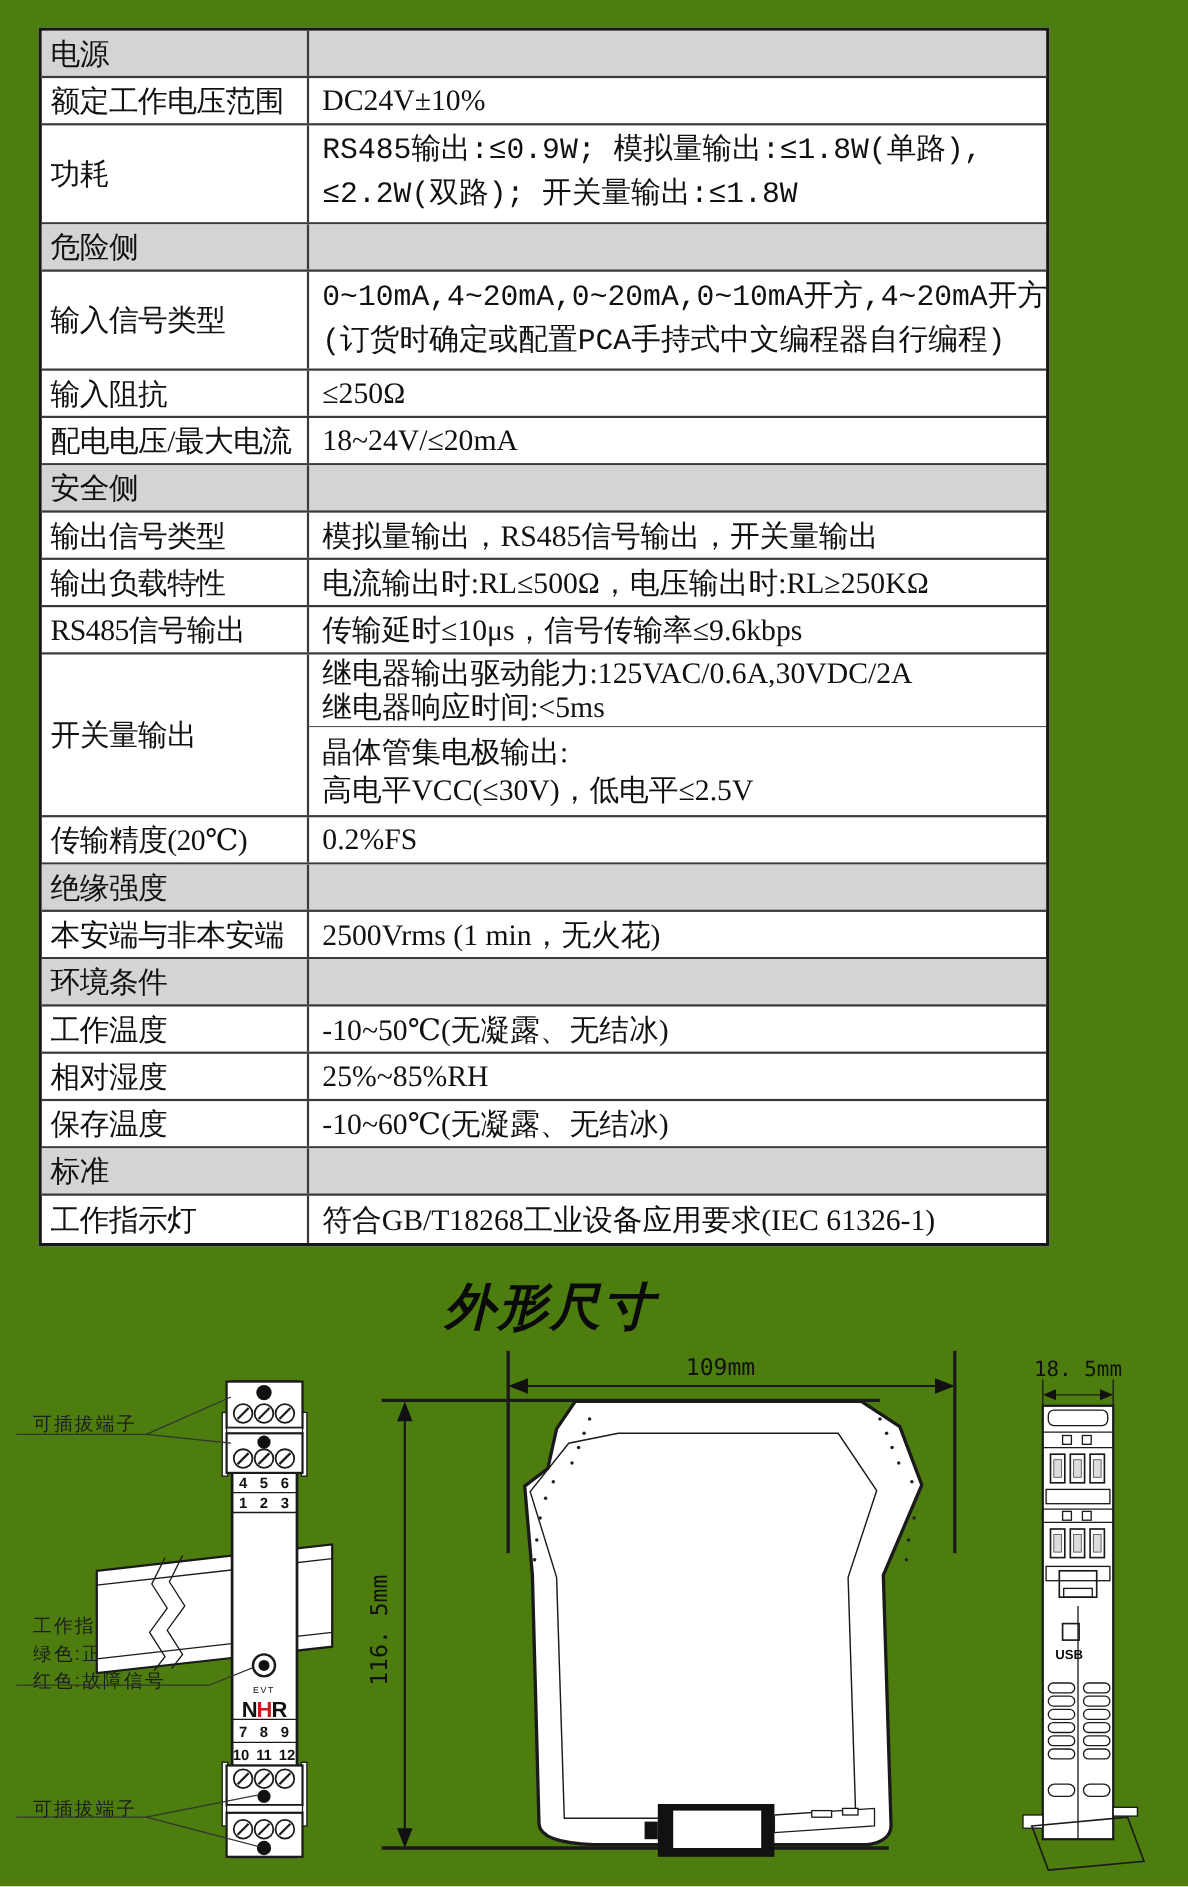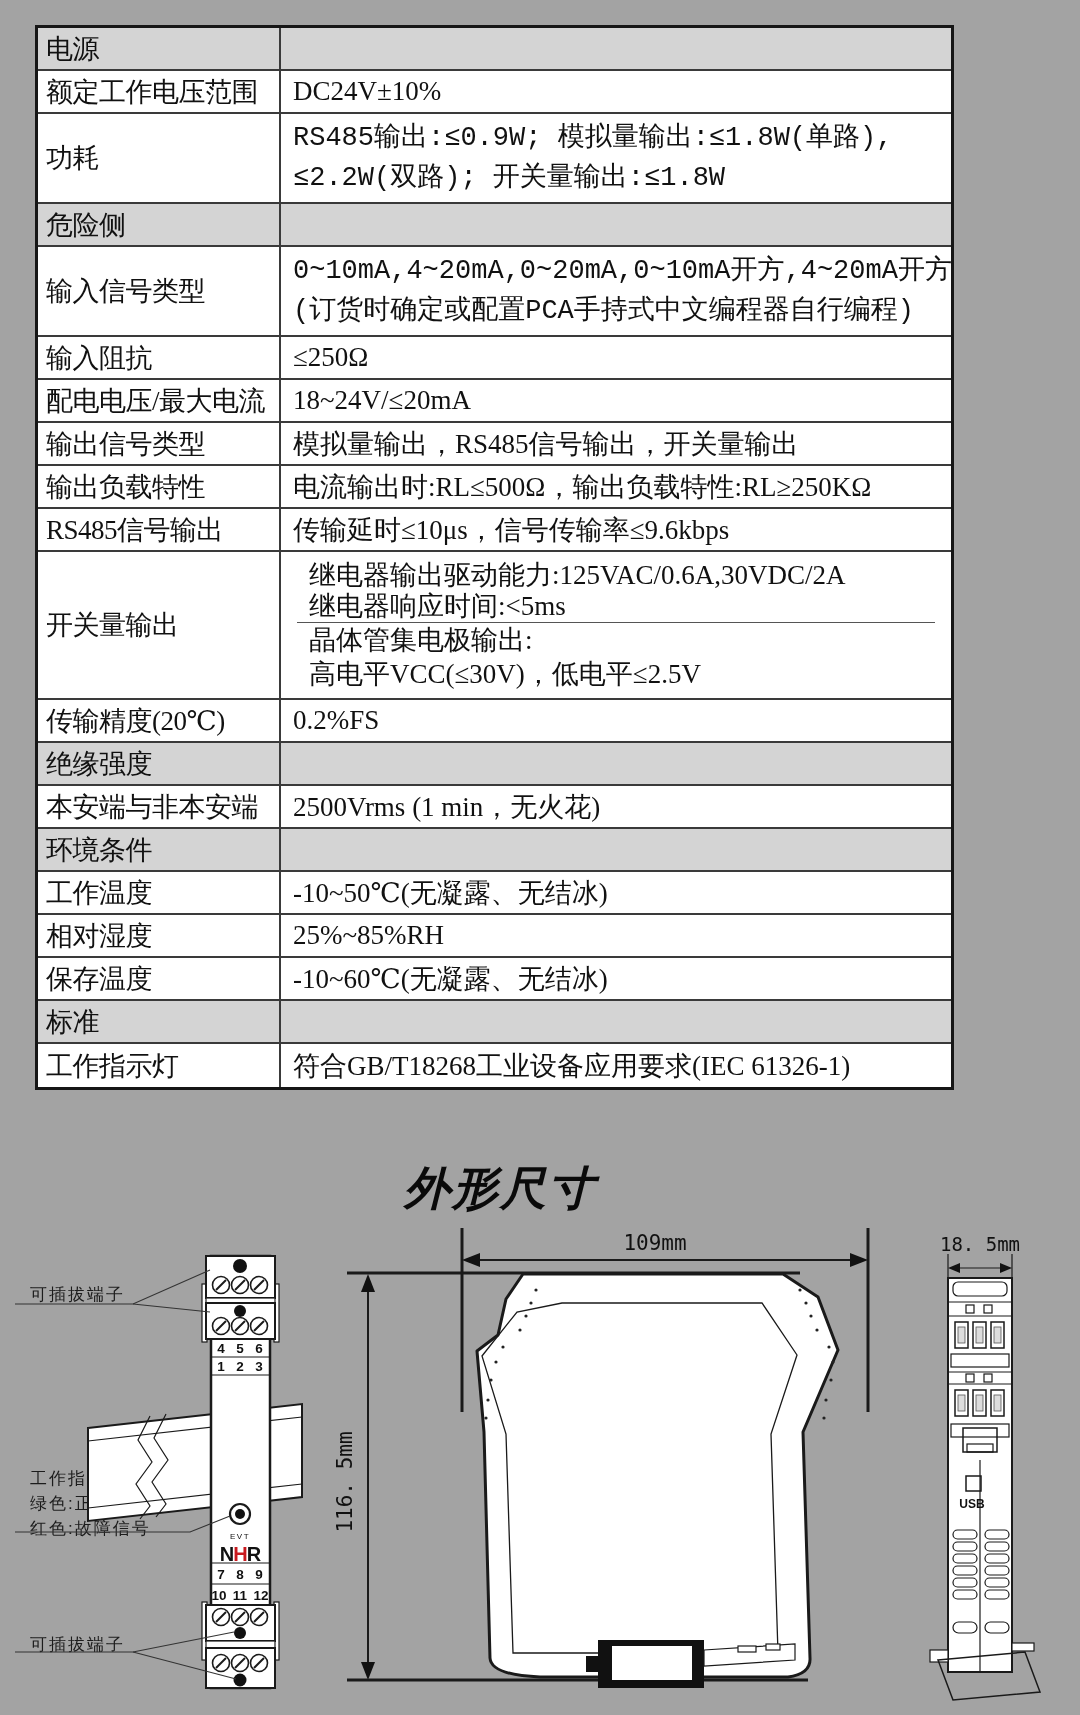--- a/index.html
+++ b/index.html
@@ -1,29 +1,29 @@
 <!DOCTYPE html>
 <html><head>
 <meta charset="utf-8">
 <style>
   html,body{margin:0;padding:0;background:#fff;}
-  #page{position:relative;width:1080px;height:1715px;background:#a3a3a3;overflow:hidden;
+  #page{position:relative;width:1080px;height:1715px;background:#4d7c0f;overflow:hidden;
         font-family:"Liberation Serif","DejaVu Serif",serif;color:#111;}
   
   .spec-table{position:absolute;left:35px;top:25px;width:913px;border:3px solid #161616;background:#fff;}
   .t-row{display:flex;box-sizing:border-box;border-bottom:2px solid #3a3a3a;align-items:stretch;}
   .t-row:last-child{border-bottom:none;}
   .h1{height:43px;} .h2{height:90px;font-family:Liberation Mono, monospace;} .hbig{height:148px;}
   .sec{background:#d4d4d4;}
   .t-label{flex:0 0 243px;width:243px;box-sizing:border-box;border-right:2px solid #3a3a3a;
            display:flex;align-items:center;padding:0 2px 0 8px;font-size:27px;letter-spacing:-0.5px;white-space:nowrap;}
   .t-value{flex:1;display:flex;flex-direction:column;justify-content:center;
            padding:0 6px 0 12px;font-size:27px;white-space:nowrap;}
   .t-value.lines span{display:block;line-height:40px;}
-  .t-value.big{padding:16px;}
+  .t-value.big{padding:0;}
   .subcell{display:flex;flex-direction:column;justify-content:center;padding-left:12px;box-sizing:border-box;}
   .subcell span{display:block;line-height:31px;}
   .s1{height:66px;border-bottom:1.5px solid #555;}
   .s2{height:80px;} .s2 span{line-height:34px;}
   
   .dim-title{position:absolute;left:404px;top:1158px;font-family:"Liberation Sans","DejaVu Sans",sans-serif;
              font-weight:bold;font-size:46px;letter-spacing:2px;color:#0a0a0a;font-style:italic;}
   .anno{position:absolute;font-family:"Liberation Sans","DejaVu Sans",sans-serif;font-size:17px;
         line-height:25px;letter-spacing:2px;color:#1c1c1c;white-space:nowrap;}
   svg{position:absolute;overflow:visible;}
@@ -77,29 +77,33 @@
     <div class="t-row h1">
       <div class="t-label">输入阻抗</div>
       <div class="t-value">≤250Ω</div>
     </div>
 
     <div class="t-row h1">
       <div class="t-label">配电电压/最大电流</div>
       <div class="t-value">18~24V/≤20mA</div>
     </div>
 
+    <div class="t-row sec h1">
+      <div class="t-label">安全侧</div>
+      <div class="t-value"></div>
+    </div>
 
     <div class="t-row h1">
       <div class="t-label">输出信号类型</div>
       <div class="t-value">模拟量输出，RS485信号输出，开关量输出</div>
     </div>
 
     <div class="t-row h1">
       <div class="t-label">输出负载特性</div>
-      <div class="t-value">电流输出时:RL≤500Ω，输出负载特性:RL≥250KΩ</div>
+      <div class="t-value">电流输出时:RL≤500Ω，电压输出时:RL≥250KΩ</div>
     </div>
 
     <div class="t-row h1">
       <div class="t-label">RS485信号输出</div>
       <div class="t-value">传输延时≤10μs，信号传输率≤9.6kbps</div>
     </div>
 
     <div class="t-row hbig">
       <div class="t-label">开关量输出</div>
       <div class="t-value big">

